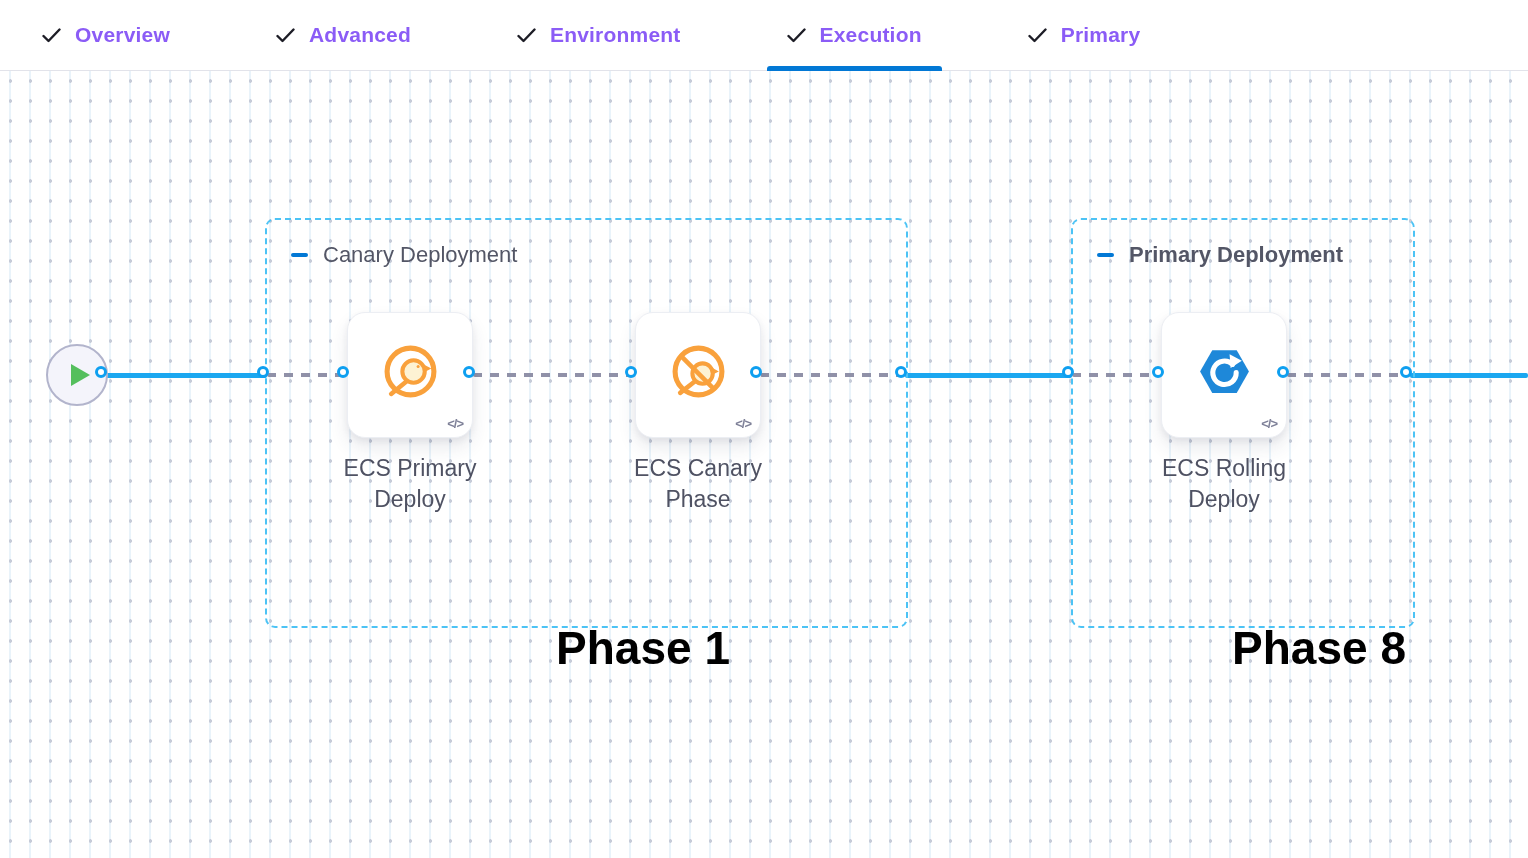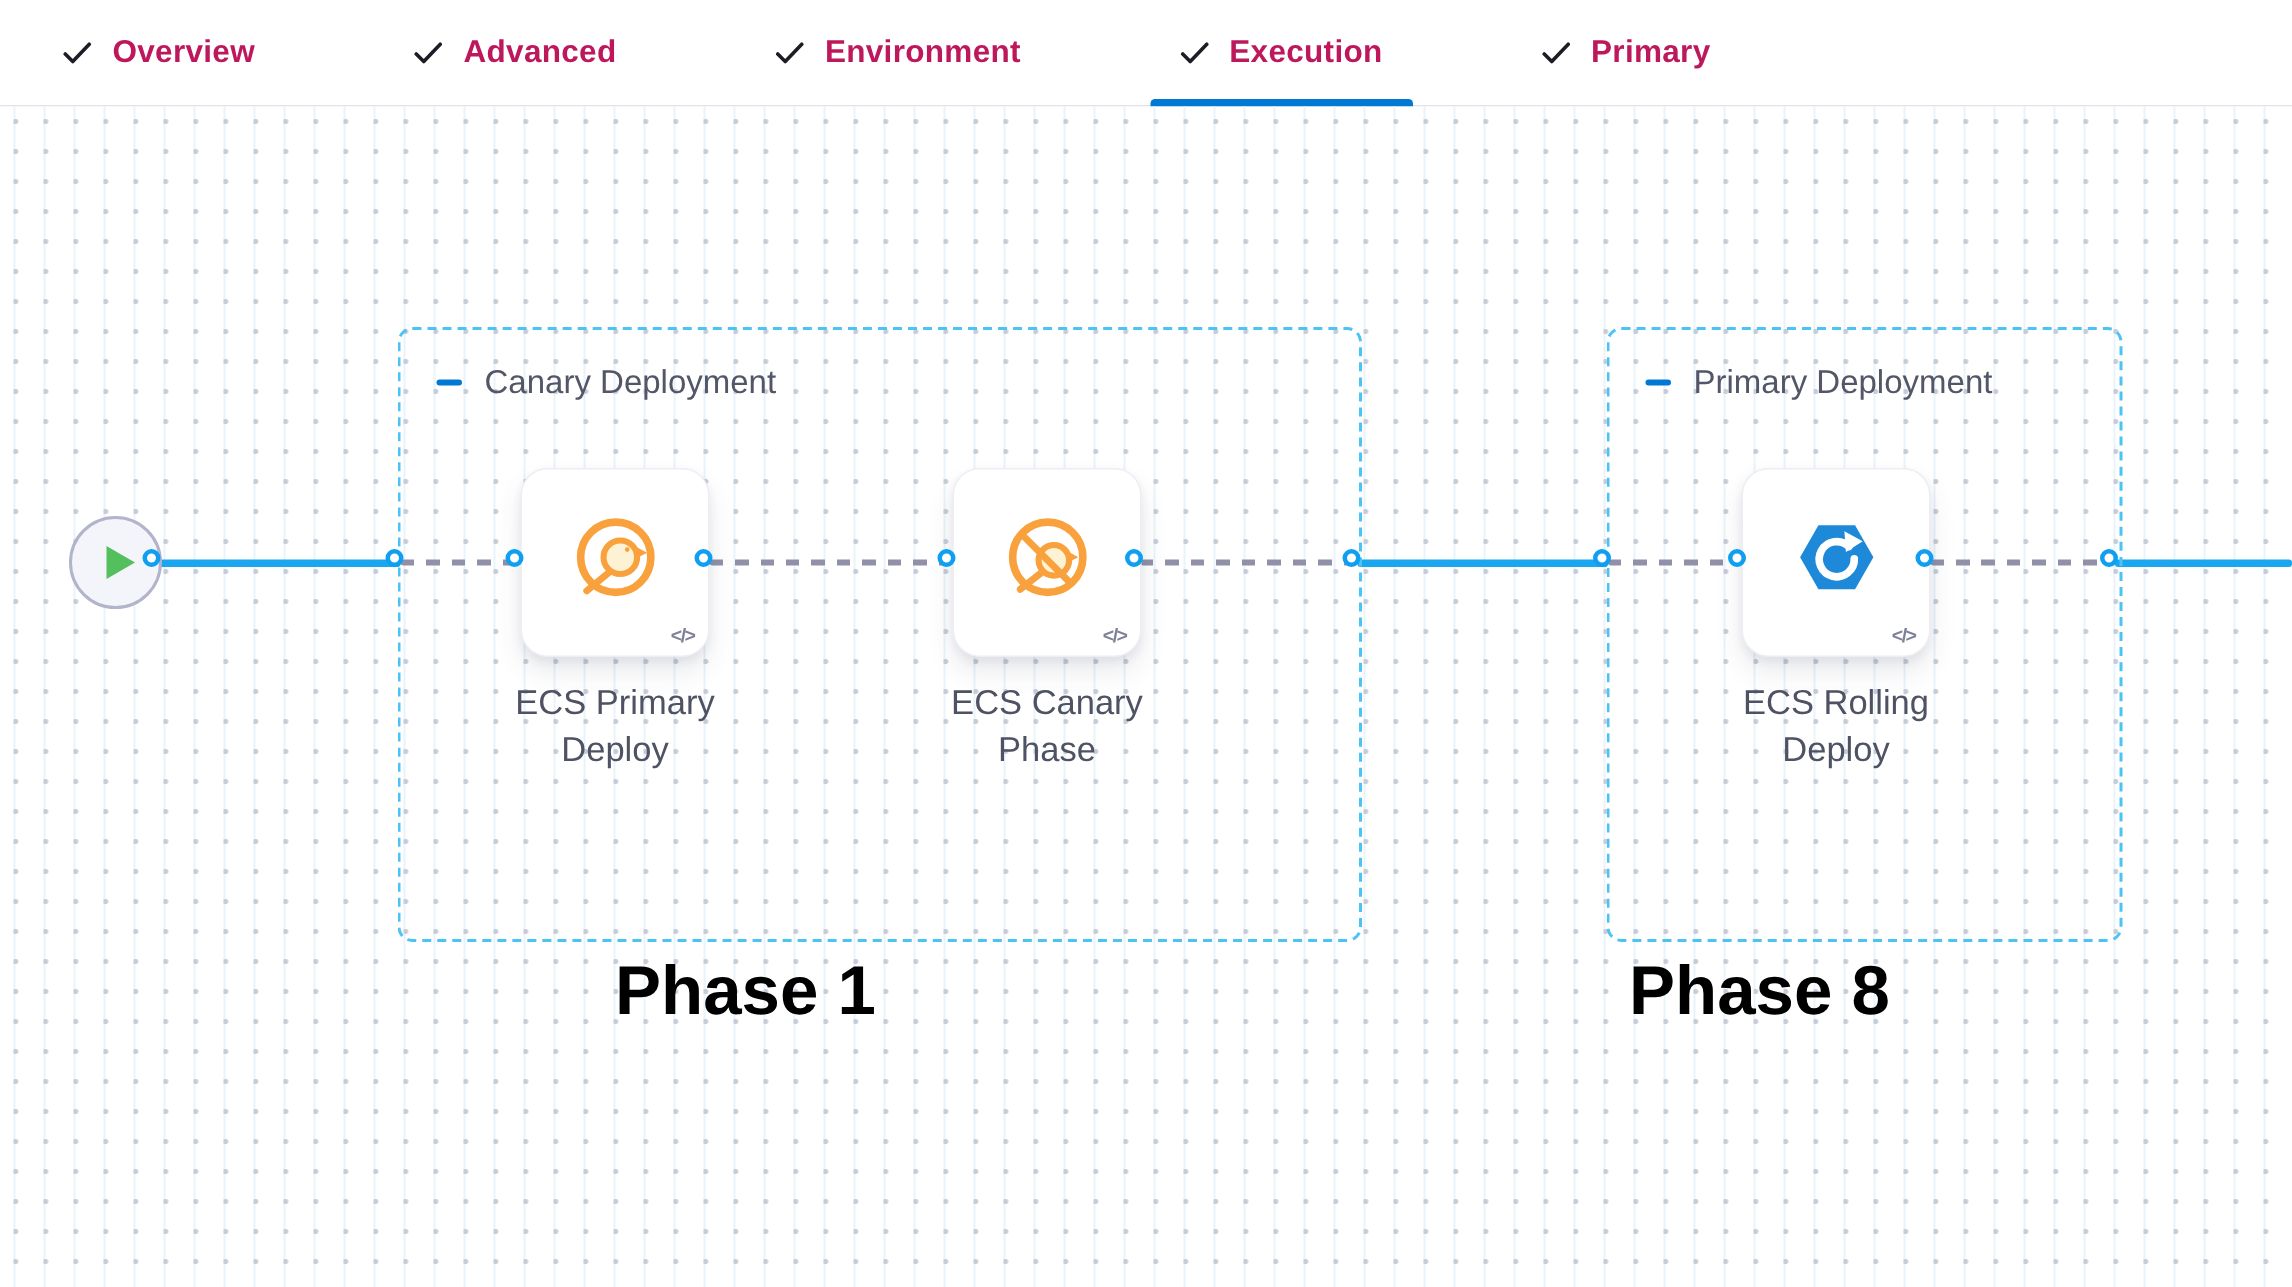--- a/index.html
+++ b/index.html
@@ -9,21 +9,21 @@
   
   .tabbar{
     position:relative; height:71px; width:100%; background:#fff;
     border-bottom:1px solid #e2e3ea;
     display:flex; align-items:center; padding-left:22px;
   }
   .tab{
     position:relative; height:100%; display:flex; align-items:center; gap:14px;
     padding:0 20px; margin-right:66px; cursor:pointer;
   }
-  .tab-label{ font-size:21px; font-weight:600; color:#be185d; letter-spacing:.2px; }
+  .tab-label{ font-size:21px; font-weight:600; color:#8b5cf6; letter-spacing:.2px; }
   .tab.active::after{
     content:""; position:absolute; left:0; right:0; bottom:-1px; height:5px;
     background:var(--accent,#0278d5); border-radius:3px 3px 0 0;
   }
 
   
   .canvas{
     position:relative; width:1528px; height:787px;
     background-color:#ffffff;
     background-image:
@@ -74,21 +74,21 @@
     position:absolute; right:9px; bottom:6px;
     font-size:13px; font-weight:700; letter-spacing:-1px; color:#7e8098;
   }
 
   .step-label{
     width:170px; top:382px; text-align:center;
     font-size:23px; font-weight:500; line-height:31px; color:#4f5263; z-index:2;
   }
 
   .phase-label{
-    width:320px; top:562px; text-align:left;
+    width:320px; top:550px; text-align:right;
     font-size:46px; font-weight:700; color:#000; z-index:2;
   }
 </style>
 </head>
 <body>
 
 <div class="tabbar">
 
   <div class="tab">
     <svg width="19" height="15" viewBox="0 0 19 15">
@@ -139,21 +139,21 @@
   <div class="abs line-dashed" style="left:1072px;width:90px;"></div>
   <div class="abs line-dashed" style="left:1287px;width:123px;"></div>
 
   <div class="abs group" style="left:265px;width:643px;">
     <div class="group-header">
       <span class="minus-bar"></span>
       <span class="group-label">Canary Deployment</span>
     </div>
   </div>
 
-  <div class="abs group" style="left:1071px;width:344px;">
+  <div class="abs group" style="left:1071px;width:344px;font-weight:bold;">
     <div class="group-header">
       <span class="minus-bar"></span>
       <span class="group-label">Primary Deployment</span>
     </div>
   </div>
 
   <div class="abs start-node">
     <svg width="24" height="26" viewBox="0 0 24 26" style="margin-left:6px">
       <path d="M3 2 L22 13 L3 24 Z" fill="#54bf5d"></path>
     </svg>

